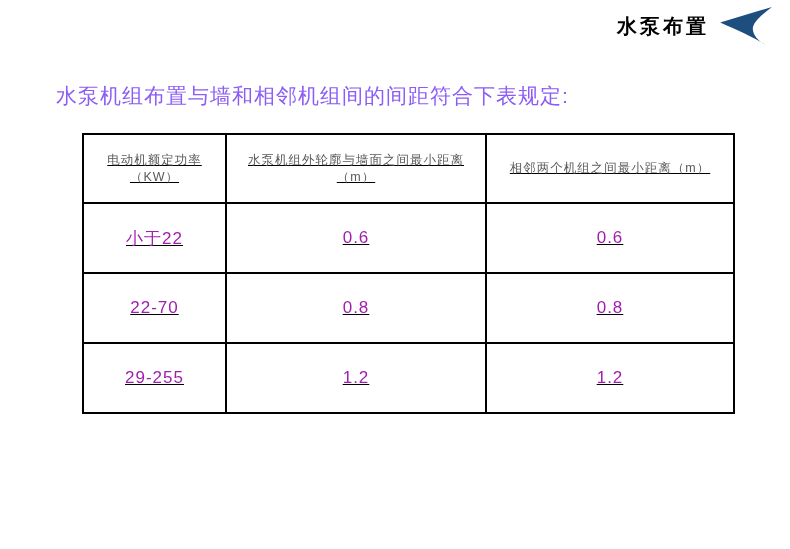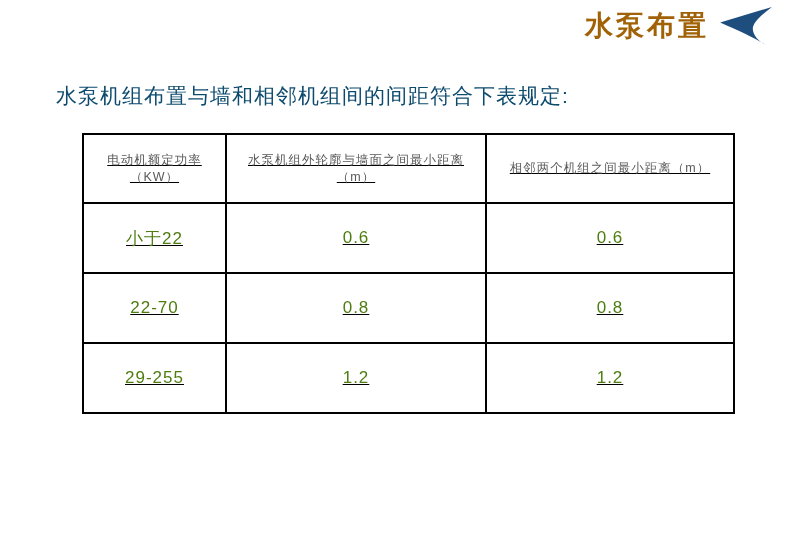--- a/index.html
+++ b/index.html
@@ -14,33 +14,33 @@
     background: #ffffff;
   }
   .brand-header {
     position: absolute;
     top: 6px; right: 16px;
     display: flex;
     align-items: center;
     gap: 10px;
   }
   .brand-title {
-    color: #a16207;
-    font-size: 28px;
+    color: #000000;
+    font-size: 20px;
     font-weight: bold;
     letter-spacing: 3px;
     line-height: 38px;
     white-space: nowrap;
   }
   .brand-arrow { width: 55px; height: 39px; display: block; }
   .subtitle {
     position: absolute;
     left: 56px; top: 82px;
     font-size: 21px;
-    color: #0c4a6e;
+    color: #8b5cf6;
     letter-spacing: 1px;
     white-space: nowrap;
     text-align: center;
   }
   table.spec-table {
     position: absolute;
     left: 82px; top: 133px;
     width: 651px;
     border-collapse: collapse;
     table-layout: fixed;
@@ -59,21 +59,21 @@
   .spec-table th {
     height: 69px;
     font-size: 12.5px;
     font-weight: normal;
     color: #595959;
     letter-spacing: 1px;
   }
   .spec-table td {
     height: 70px;
     font-size: 17px;
-    color: #4d7c0f;
+    color: #a21caf;
     letter-spacing: 1px;
   }
 </style>
 </head>
 <body>
 
 <div class="page">
 
   <div class="brand-header">
     <span class="brand-title">水泵布置</span>

